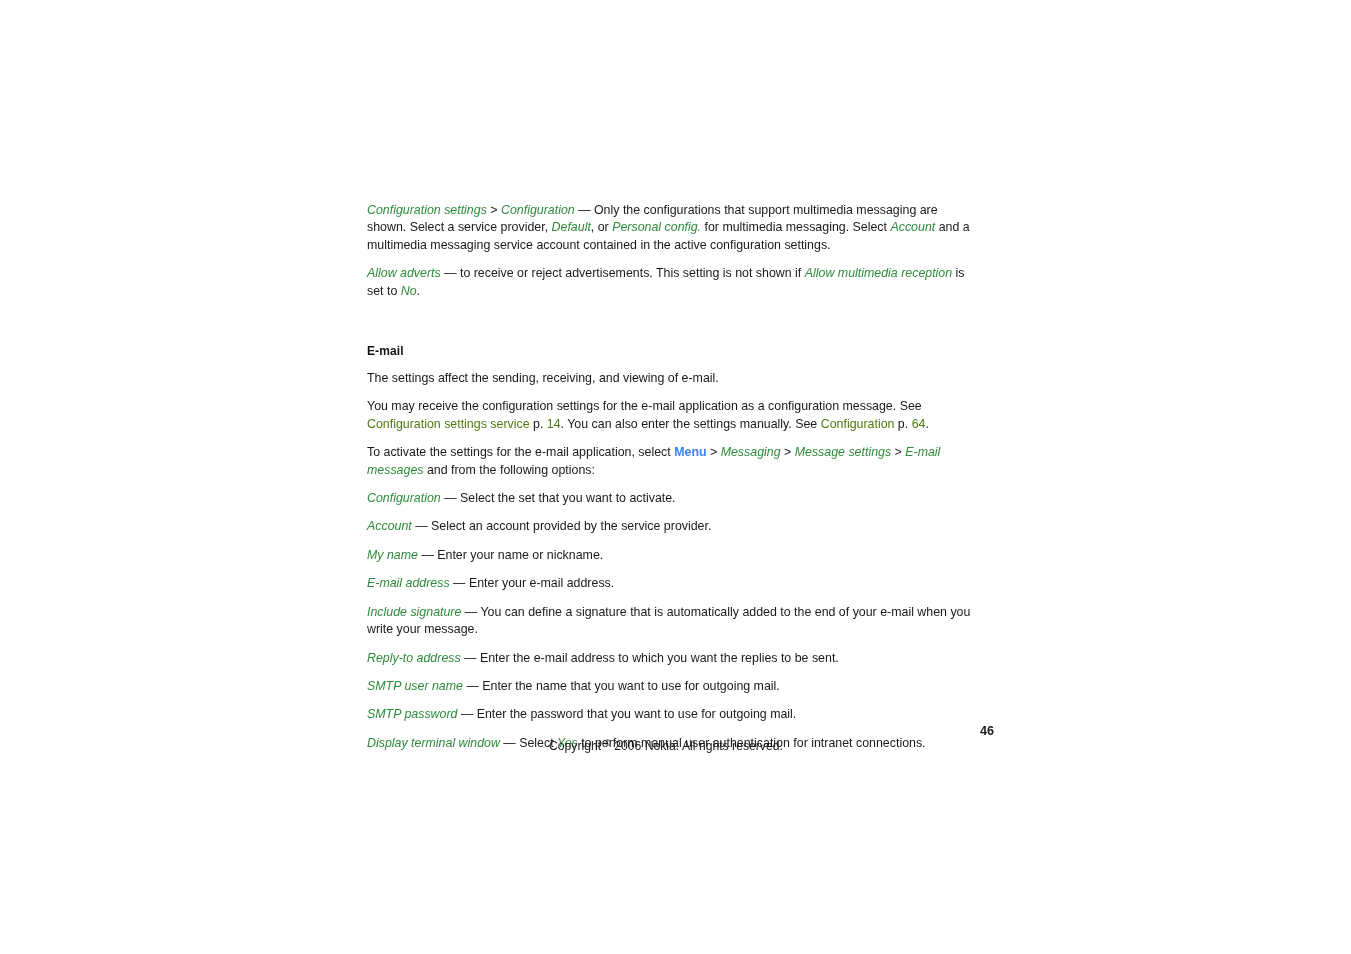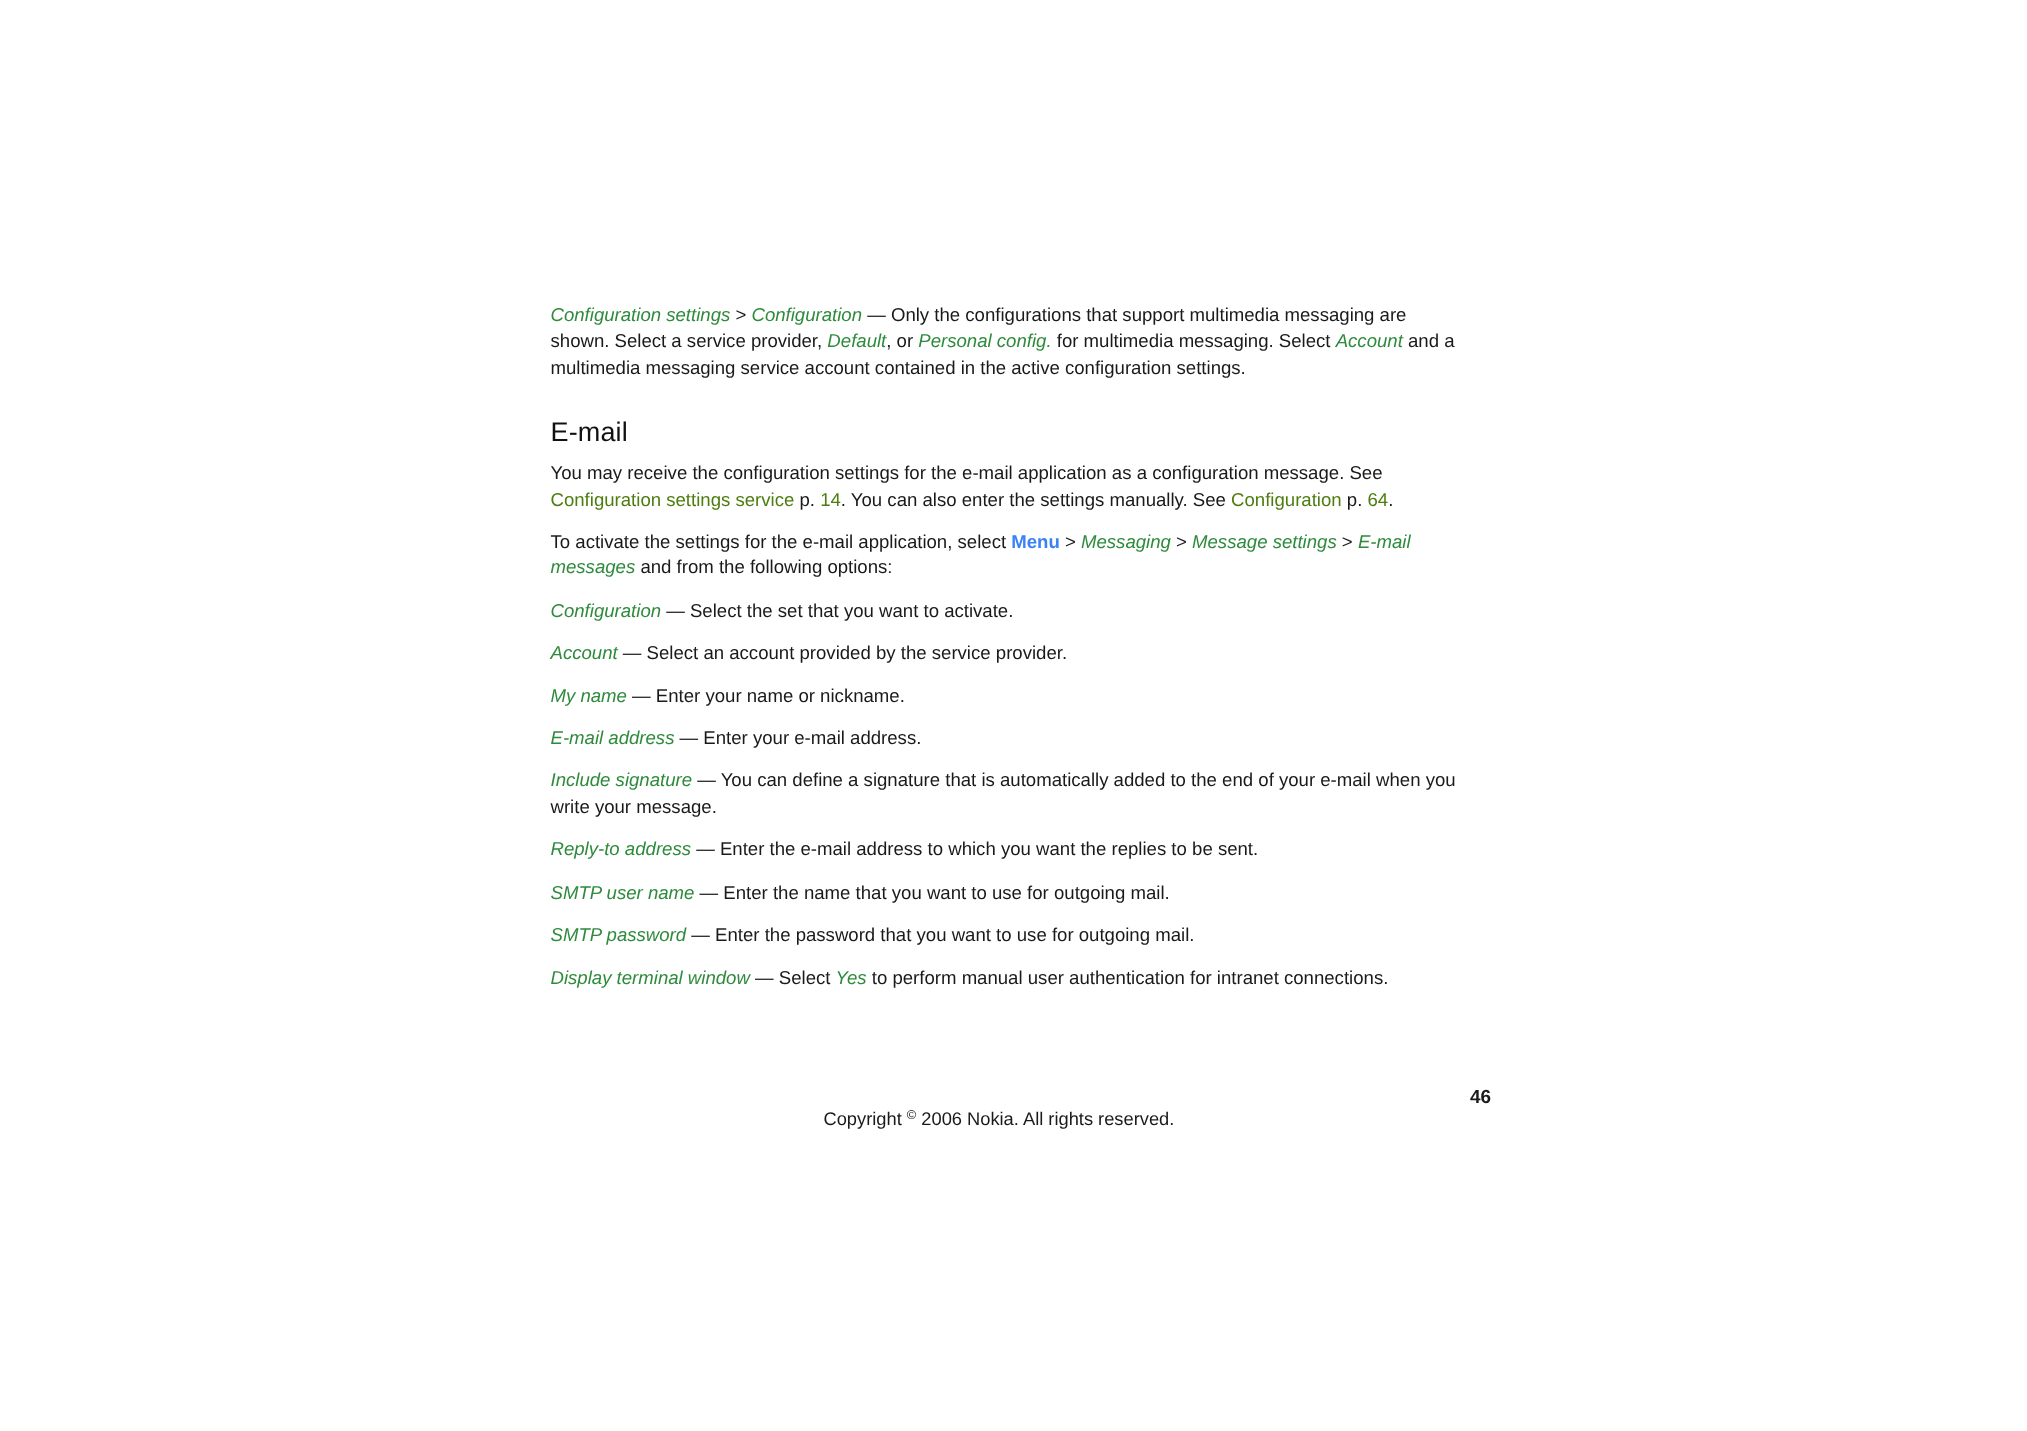--- a/index.html
+++ b/index.html
@@ -25,24 +25,24 @@
 
   .para {
     font-size: 12.4px;
     line-height: 17.4px;
     margin: 0 0 11px 0;
     text-align: left;
     color: #1a1a1a;
   }
 
   h2.heading {
-    font-size: 18px;
-    font-weight: 400;
+    font-size: 12px;
+    font-weight: 700;
     color: #111111;
-    margin: 25px 0 9px 0;
+    margin: 42px 0 9px 0;
     line-height: 19px;
     letter-spacing: 0.1px;
   }
 
   .g {
     color: #2E8B3C;
     font-style: italic;
     text-align: center;
   }
   .gb {
@@ -83,23 +83,25 @@
     margin-left: 48px;
   }
 </style>
 </head>
 <body>
 
 <div class="page">
 
   <p class="para"><span class="g">Configuration settings</span><span> &gt; </span><span class="g">Configuration</span><span> — Only the configurations that support multimedia messaging are shown. Select a service provider, </span><span class="g">Default</span><span>, or </span><span class="g">Personal config.</span><span> for multimedia messaging. Select </span><span class="g">Account</span><span> and a multimedia messaging service account contained in the active configuration settings.</span></p>
 
+  <p class="para"><span class="g">Allow adverts</span><span> — to receive or reject advertisements. This setting is not shown if </span><span class="g">Allow multimedia reception</span><span> is set to </span><span class="g">No</span><span>.</span></p>
 
   <h2 class="heading">E-mail</h2>
 
+  <p class="para">The settings affect the sending, receiving, and viewing of e-mail.</p>
 
   <p class="para"><span>You may receive the configuration settings for the e-mail application as a configuration message. See </span><span class="lnk">Configuration settings service</span><span> p. </span><span class="lnk">14</span><span>. You can also enter the settings manually. See </span><span class="lnk">Configuration</span><span> p. </span><span class="lnk">64</span><span>.</span></p>
 
   <p class="para"><span>To activate the settings for the e-mail application, select </span><span class="gb">Menu</span><span> &gt; </span><span class="g">Messaging</span><span> &gt; </span><span class="g">Message settings</span><span> &gt; </span><span class="g">E-mail messages</span><span> and from the following options:</span></p>
 
   <p class="para"><span class="g">Configuration</span><span> — Select the set that you want to activate.</span></p>
 
   <p class="para"><span class="g">Account</span><span> — Select an account provided by the service provider.</span></p>
 
   <p class="para"><span class="g">My name</span><span> — Enter your name or nickname.</span></p>

